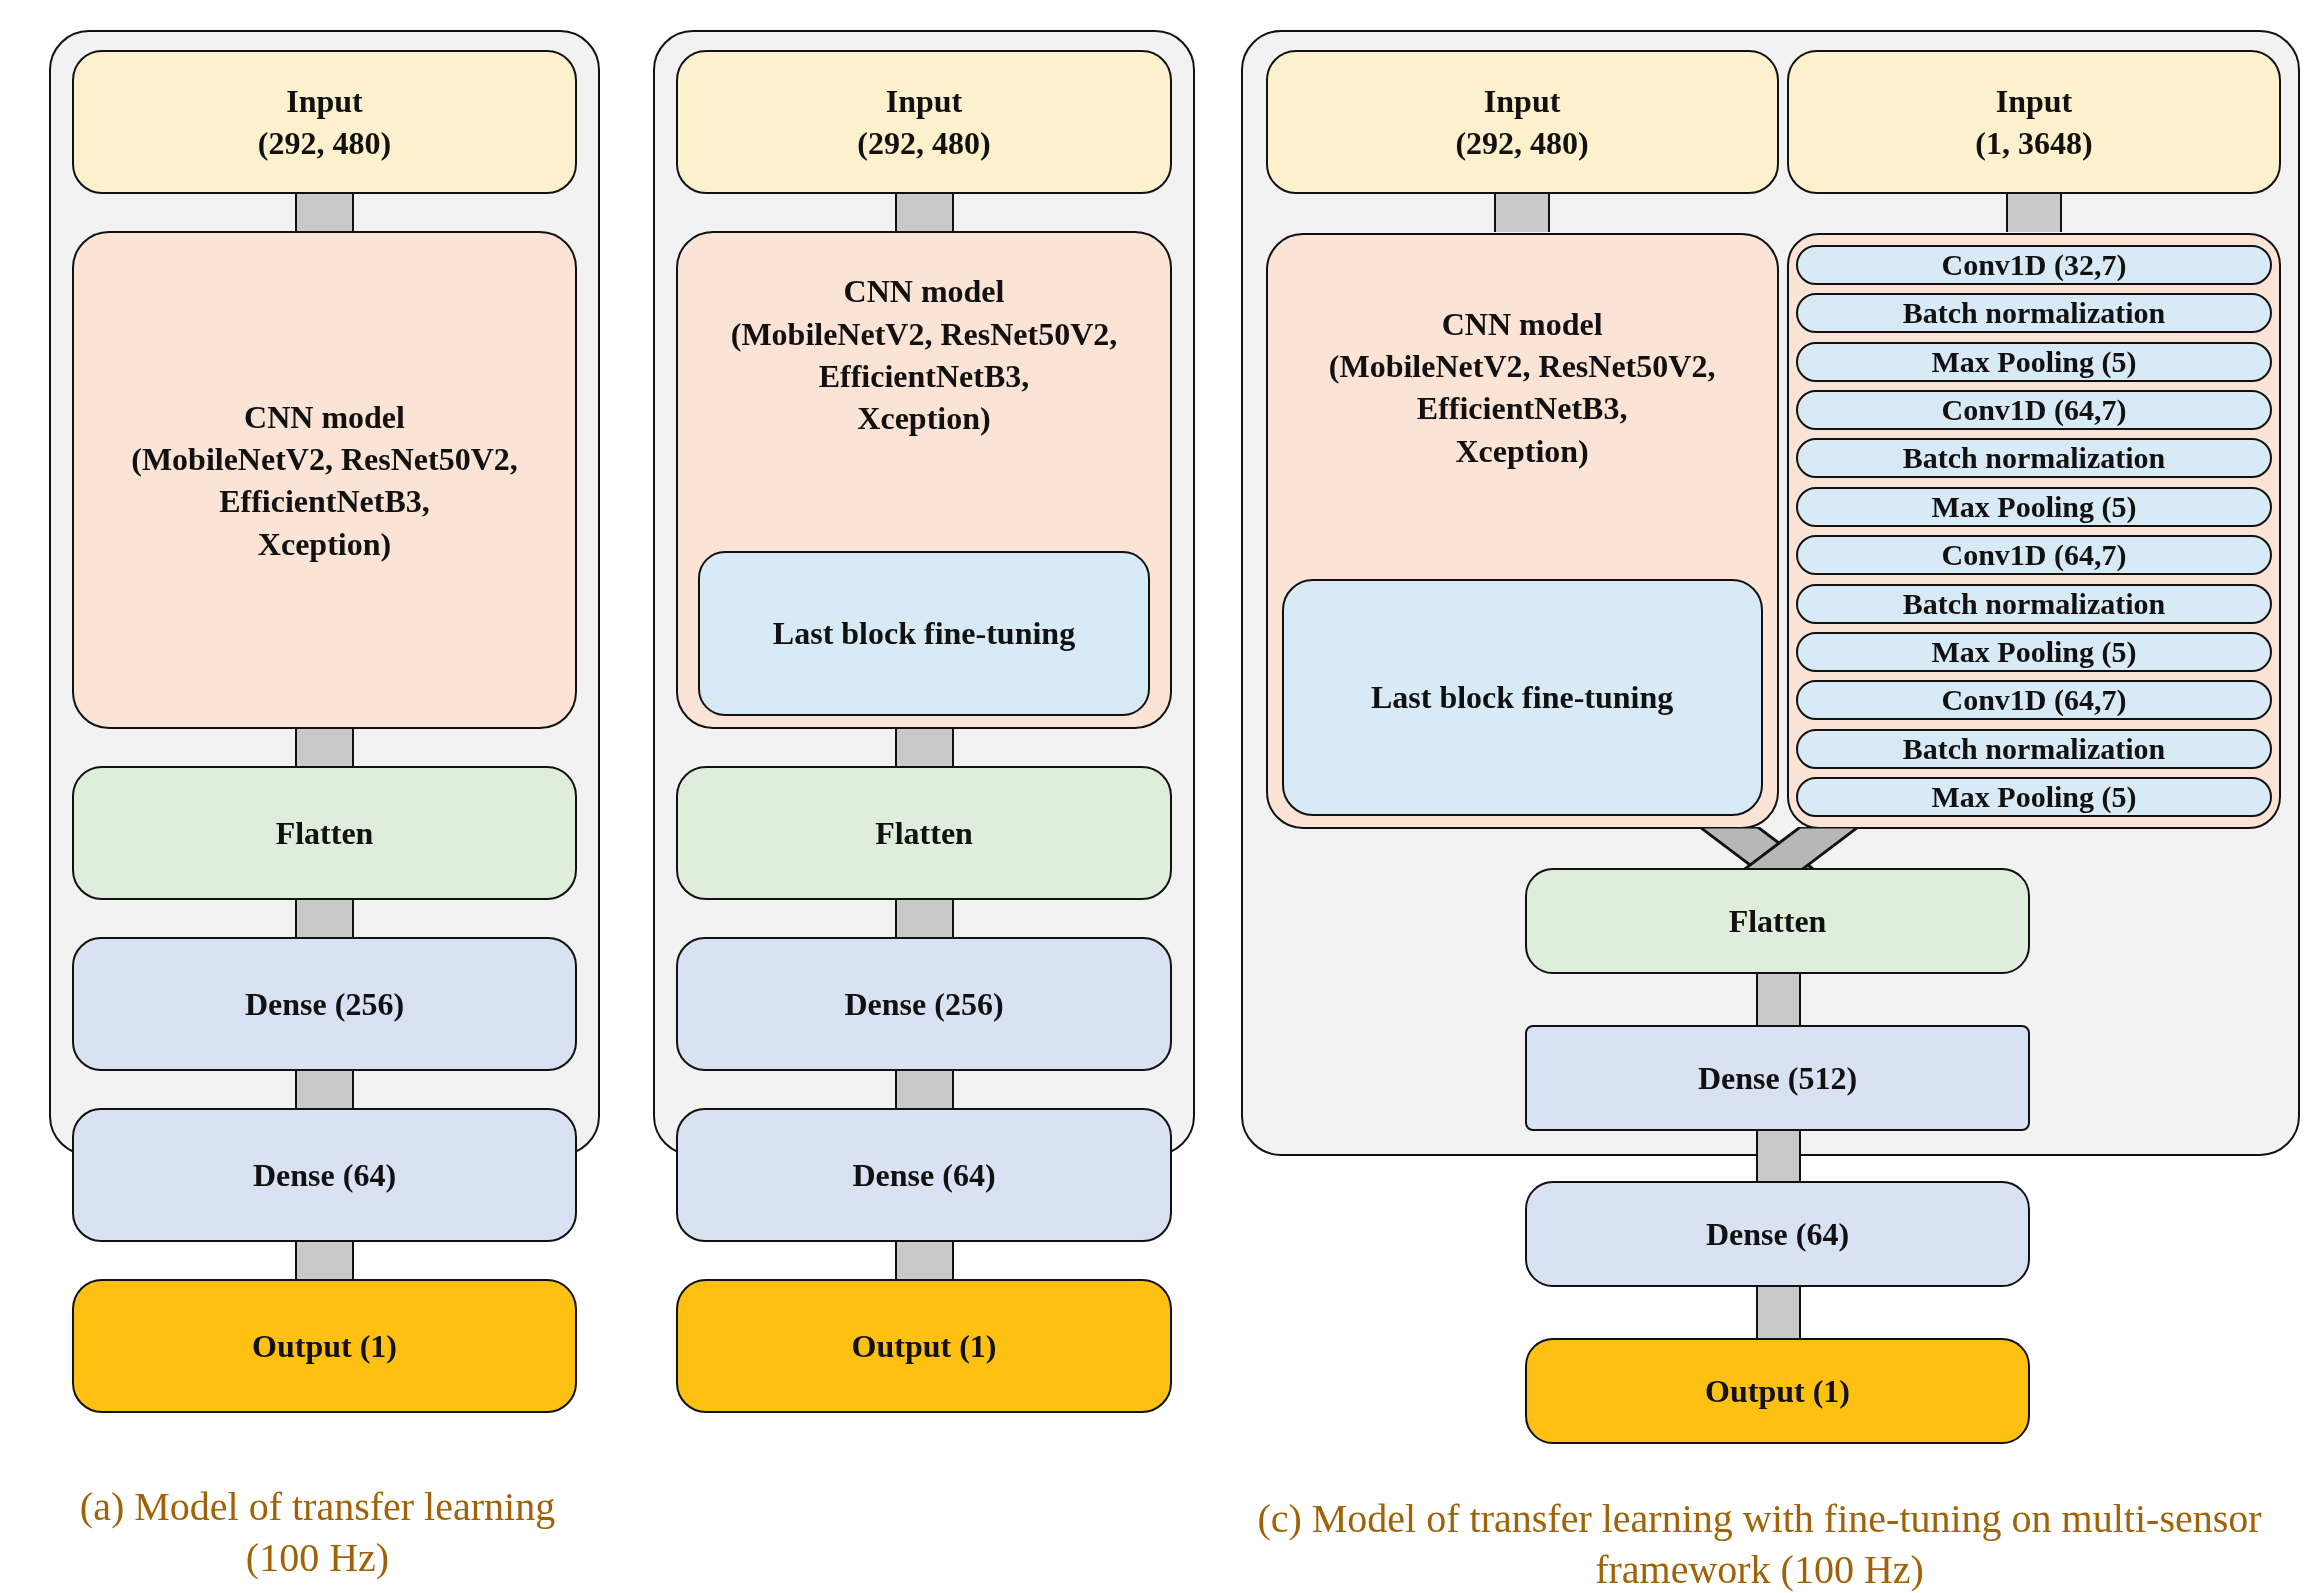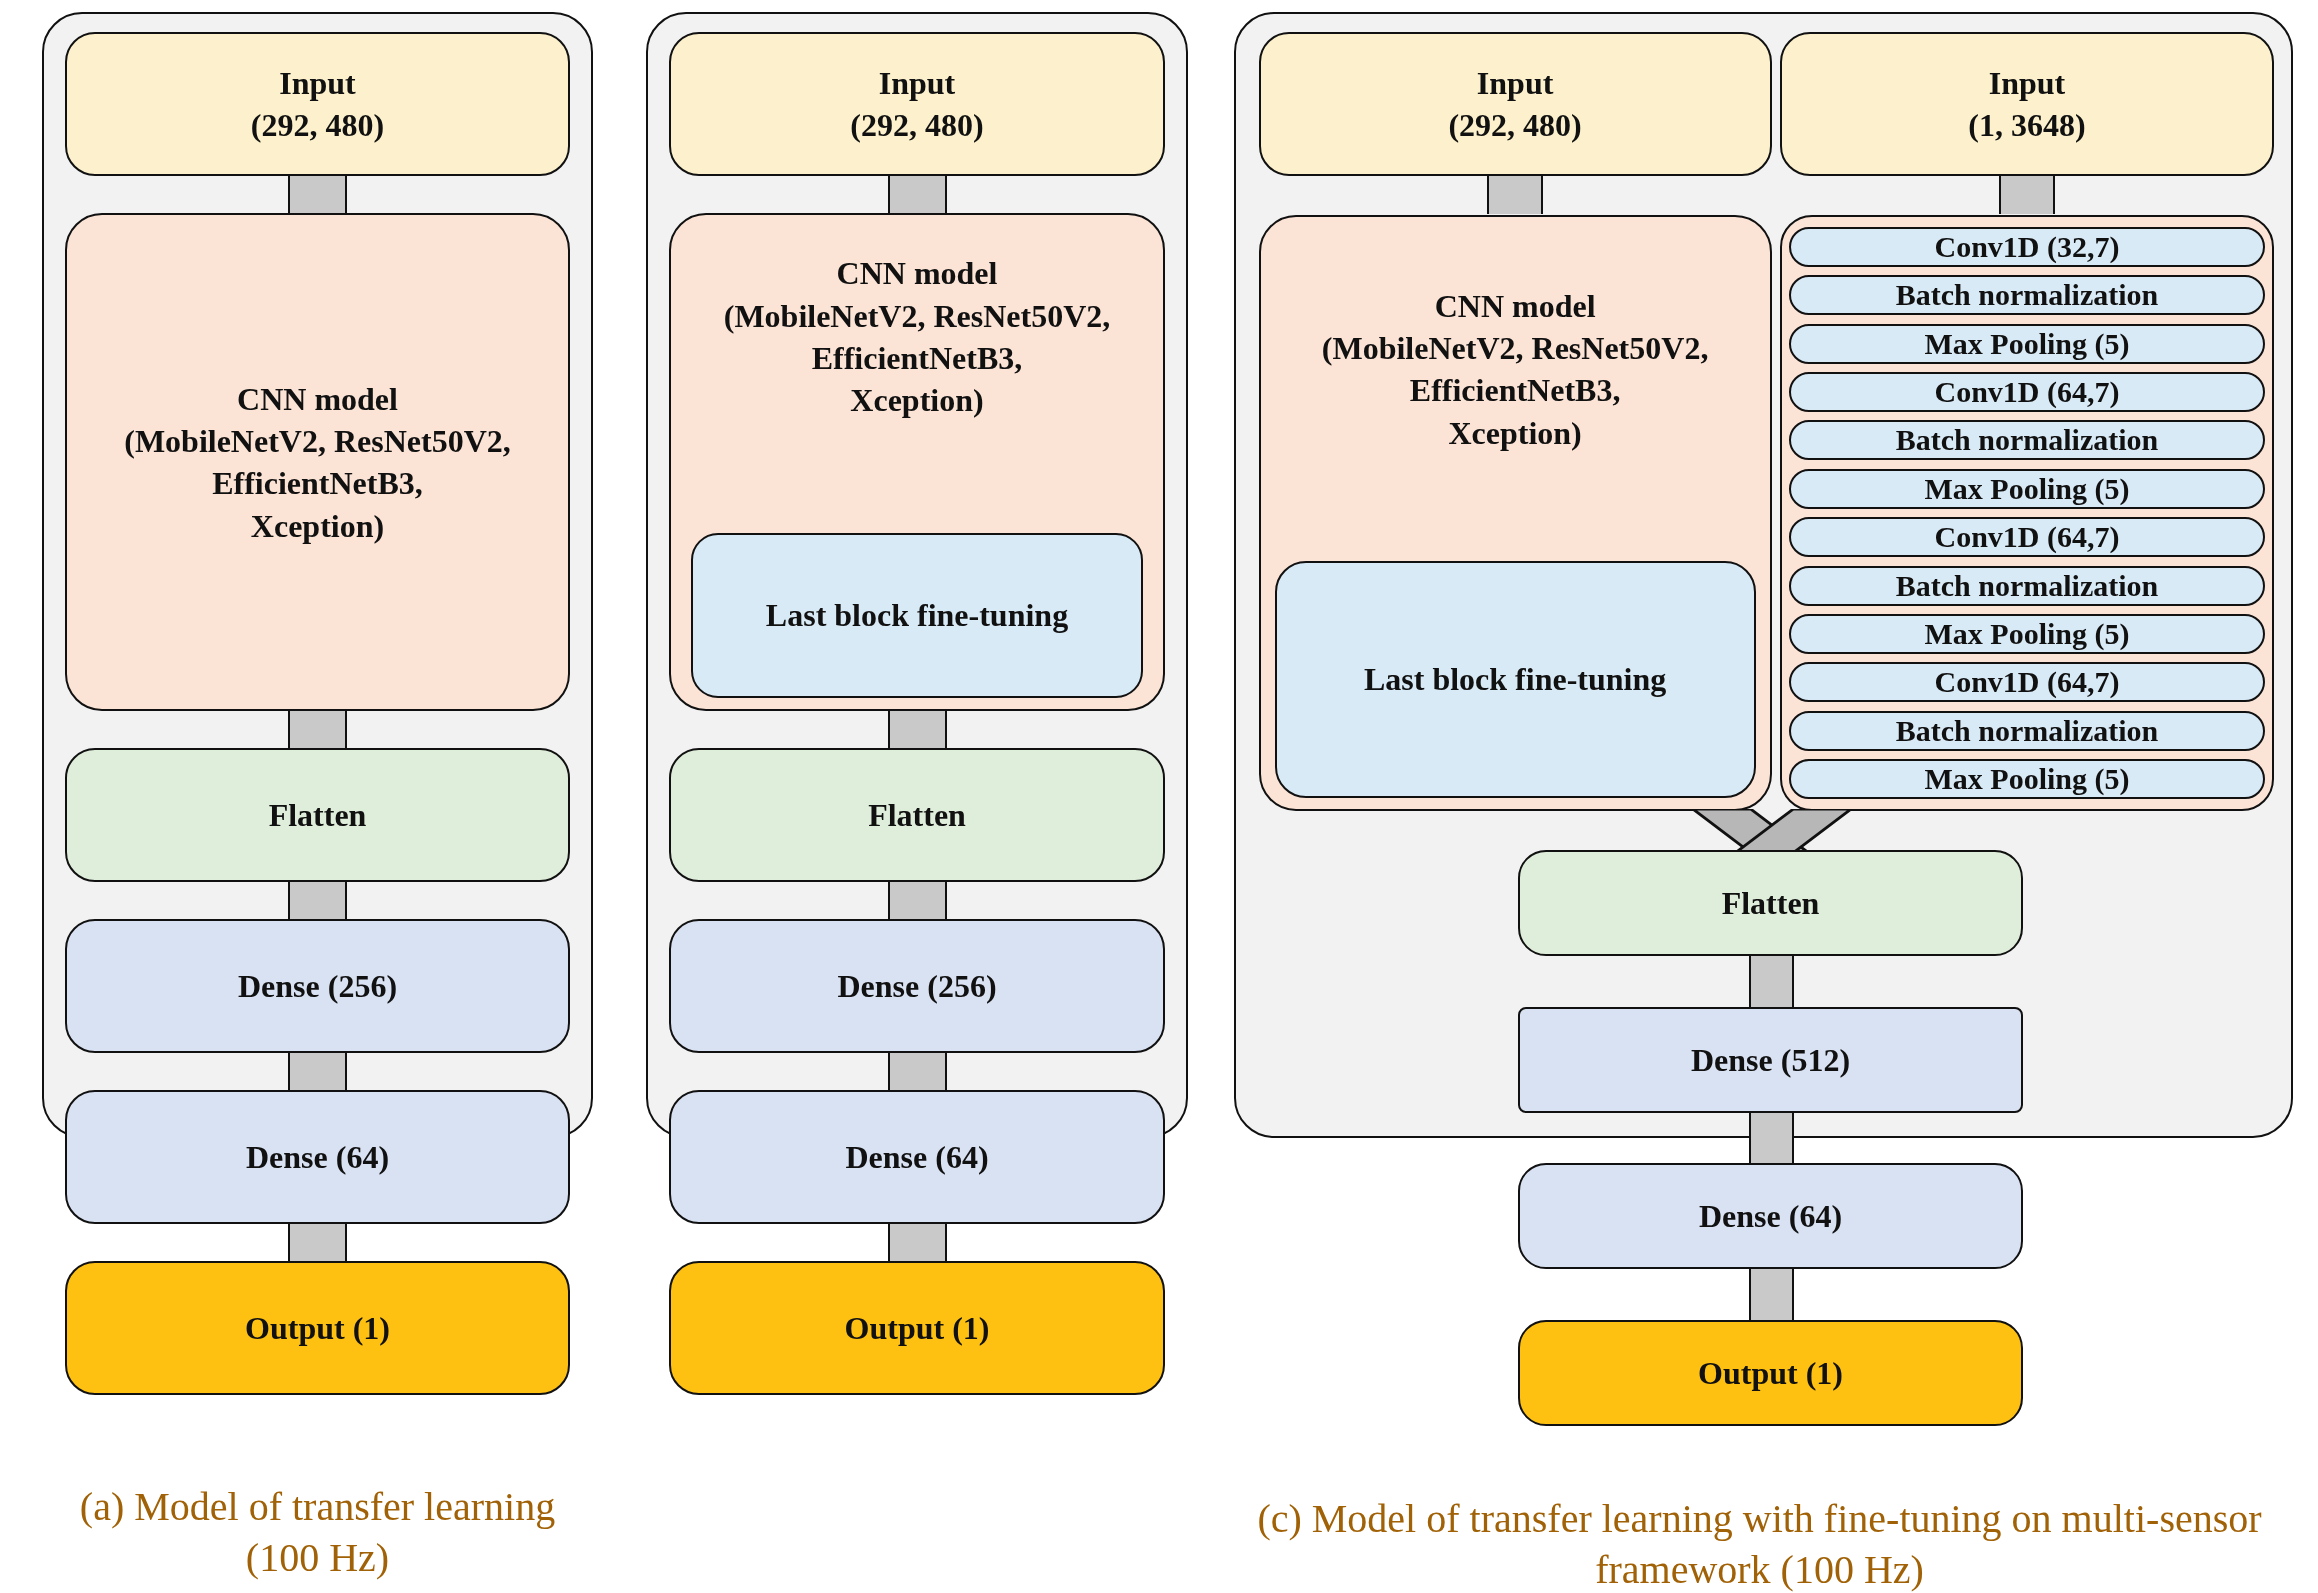--- a/index.html
+++ b/index.html
@@ -2,40 +2,40 @@
 <html style="--panel_bg: #F2F2F2; --input_yellow: #FCF1CC; --cnn_peach: #FBE3D5; --flatten_green: #DFEEDA; --dense_blue: #D9E2F3; --light_blue: #D9EAF7; --output_orange: #FEC011; --connector_gray: #C9C9C9; --arrow_gray: #B7B7B7; --line: #111111;font-size:11.3px"><head>
 <meta charset="utf-8">
 <style>
   html,body{margin:0;padding:0;background:#fff;}
   .canvas{
     position:relative;width:2319px;height:1594px;background:#fff;
     font-family:"Liberation Serif","DejaVu Serif",serif;color:#111;
     overflow:hidden;
   }
   .panel{
-    position:absolute;top:12px;height:1126px;box-sizing:border-box;
-    background:var(--panel_bg);border:2.8px solid var(--line);border-radius:40px;
+    position:absolute;top:30px;height:1126px;box-sizing:border-box;
+    background:var(--panel_bg);border:2.8px solid var(--line);border-radius:40px;margin-left:7px;
   }
   #panel-a{left:42px;width:551px;}
   #panel-b{left:646px;width:542px;}
   #panel-c{left:1234px;width:1059px;}
   .stack{
     display:flex;flex-direction:column;align-items:center;
     padding:18.4px 21px 0 21px;height:100%;box-sizing:border-box;
   }
   .box{
     box-sizing:border-box;width:100%;border:2.8px solid var(--line);
     display:flex;flex-direction:column;align-items:center;justify-content:center;
     font-weight:700;font-size:32px;line-height:1.32;text-align:center;
     border-radius:30px;flex:none;
   }
   .box.input{height:144px;background:var(--input_yellow);}
   .box.cnn{height:498px;background:var(--cnn_peach);border-radius:37px;}
   .box.flatten{height:134px;background:var(--flatten_green);}
-  .box.dense{height:134px;background:var(--dense_blue);}
+  .box.dense{height:134px;background:var(--dense_blue);border-radius:29px;}
   .box.output{height:134px;background:var(--output_orange);}
   .connector{
     flex:none;width:59px;height:37px;background:var(--connector_gray);
     border-left:2.8px solid var(--line);border-right:2.8px solid var(--line);
     box-sizing:border-box;
   }
   
   .cnn-host{justify-content:flex-start;}
   .cnn-host .cnn-text{margin-top:37px;}
   .nested{

